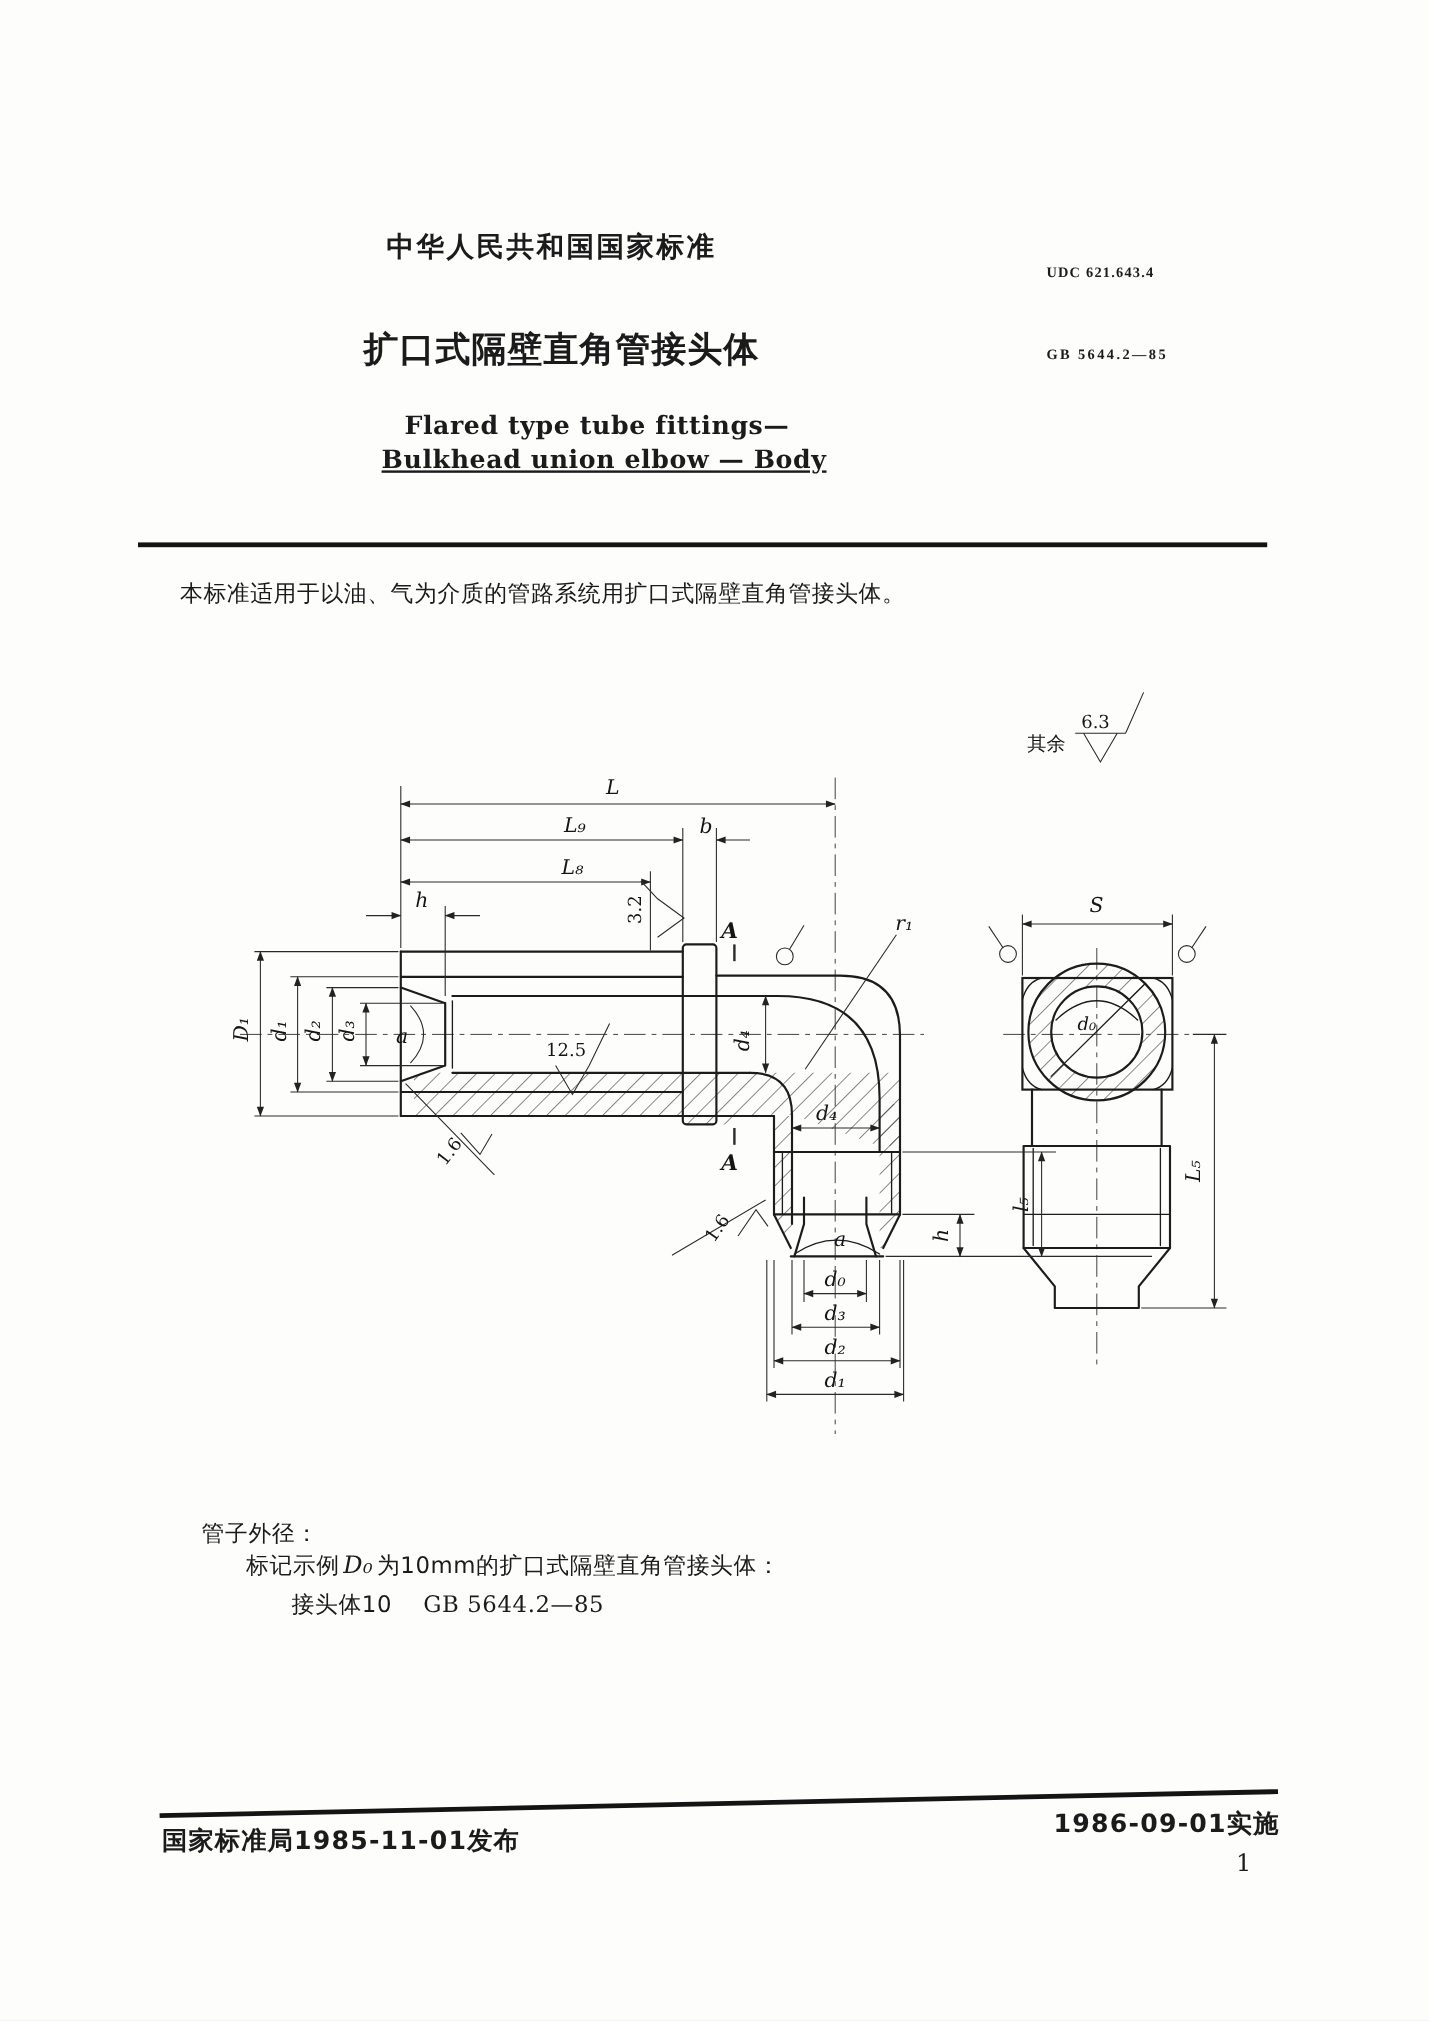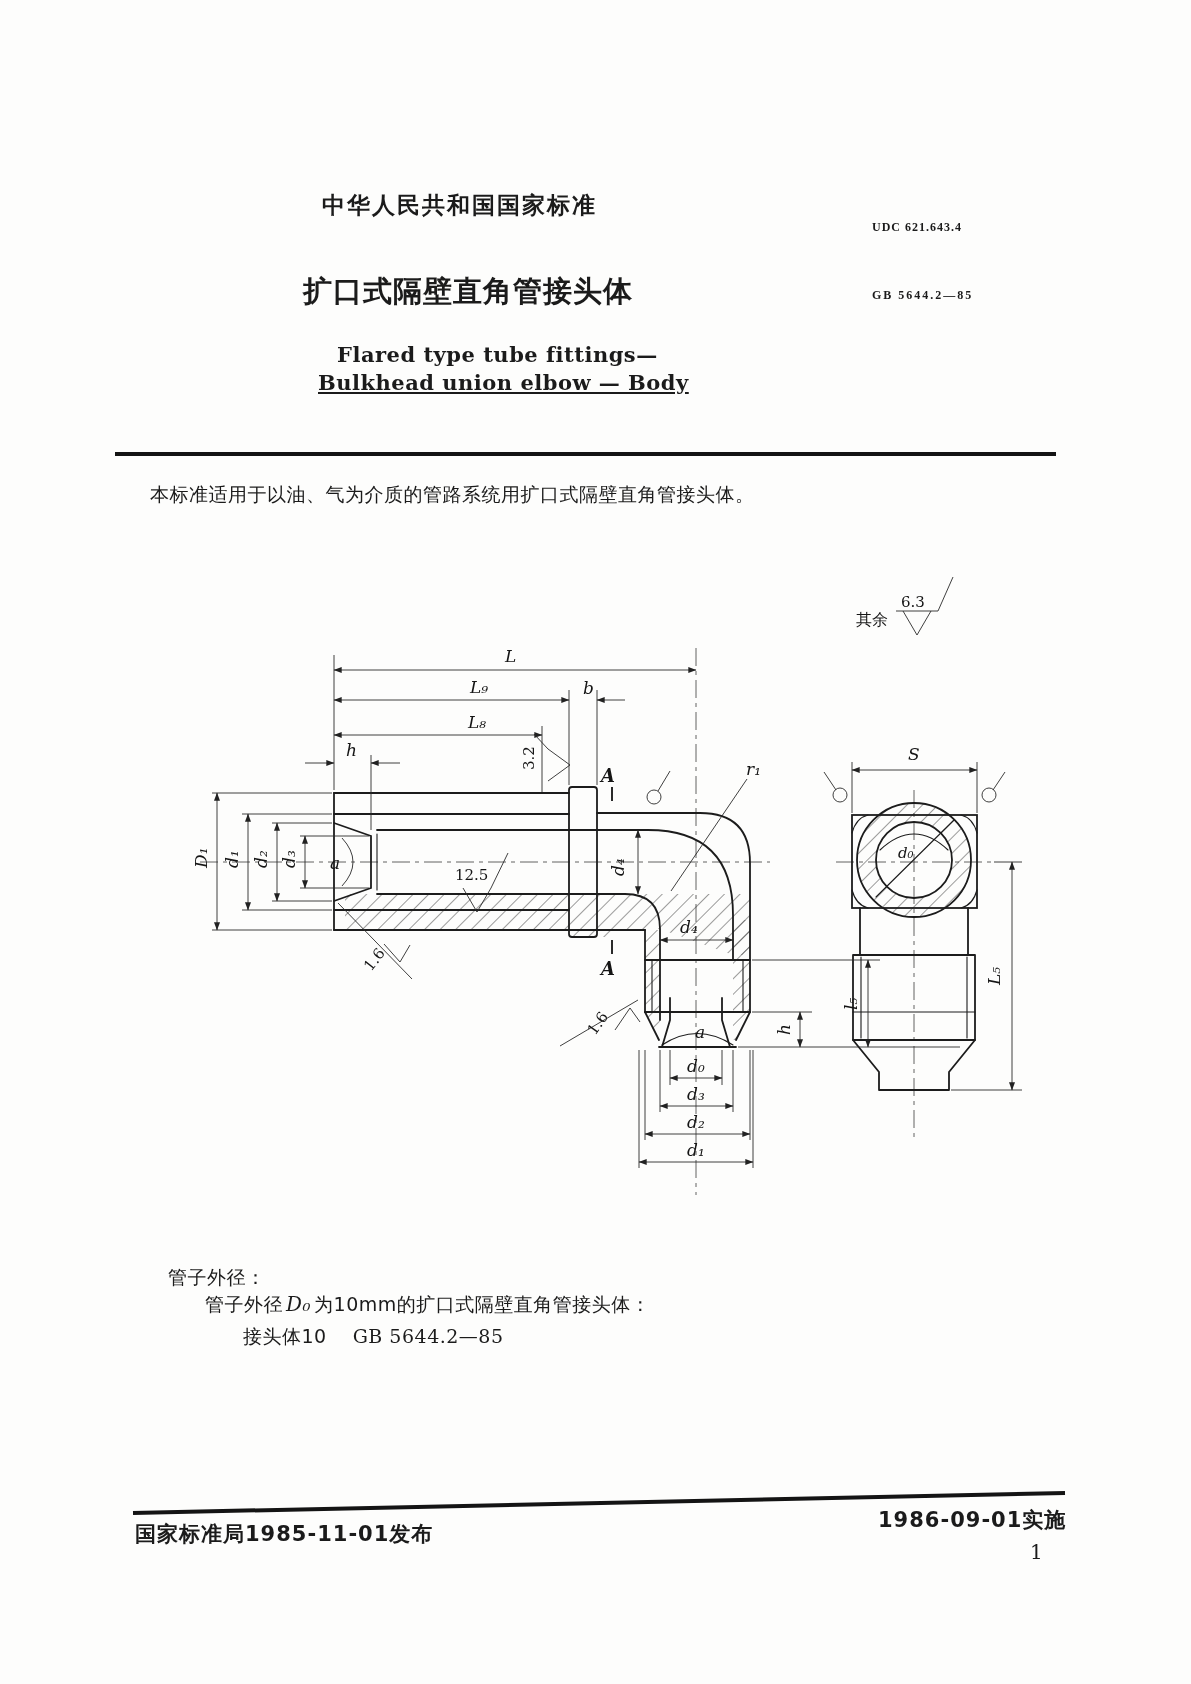--- a/index.html
+++ b/index.html
@@ -196,21 +196,21 @@
       <path class="e" d="M836,790 L824,772"></path>
       <circle class="e" cx="989" cy="795" r="7"></circle>
       <path class="e" d="M993,790 L1005,772"></path>
     </g>
 
     <line x1="133" y1="1513" x2="1065" y2="1493" stroke="#141414" stroke-width="4"></line>
   </svg>
 
   <div class="abs mark" style="left:168px;top:1265px;">管子外径：</div>
   <div class="abs mark" style="left:205px;top:1292px;">
-    <span>管子外径</span><span class="sym" style="font-size:20px;padding:0 3px;">D₀</span><span>为10mm的扩口式隔壁直角管接头体：</span>
+    <span>标记示例</span><span class="sym" style="font-size:20px;padding:0 3px;">D₀</span><span>为10mm的扩口式隔壁直角管接头体：</span>
   </div>
   <div class="abs mark" style="left:243px;top:1324px;text-align:center;">
     <span>接头体10</span><span style="display:inline-block;width:26px;"></span><span style="font-family:'DejaVu Serif',serif;">GB 5644.2—85</span>
   </div>
 
   <div class="abs footer-text" style="left:135px;top:1520px;">国家标准局1985-11-01发布</div>
   <div class="abs footer-text" style="left:878px;top:1506px;">1986-09-01实施</div>
   <div class="abs pagenum" style="left:1030px;top:1540px;">1</div>
 </div>
 

